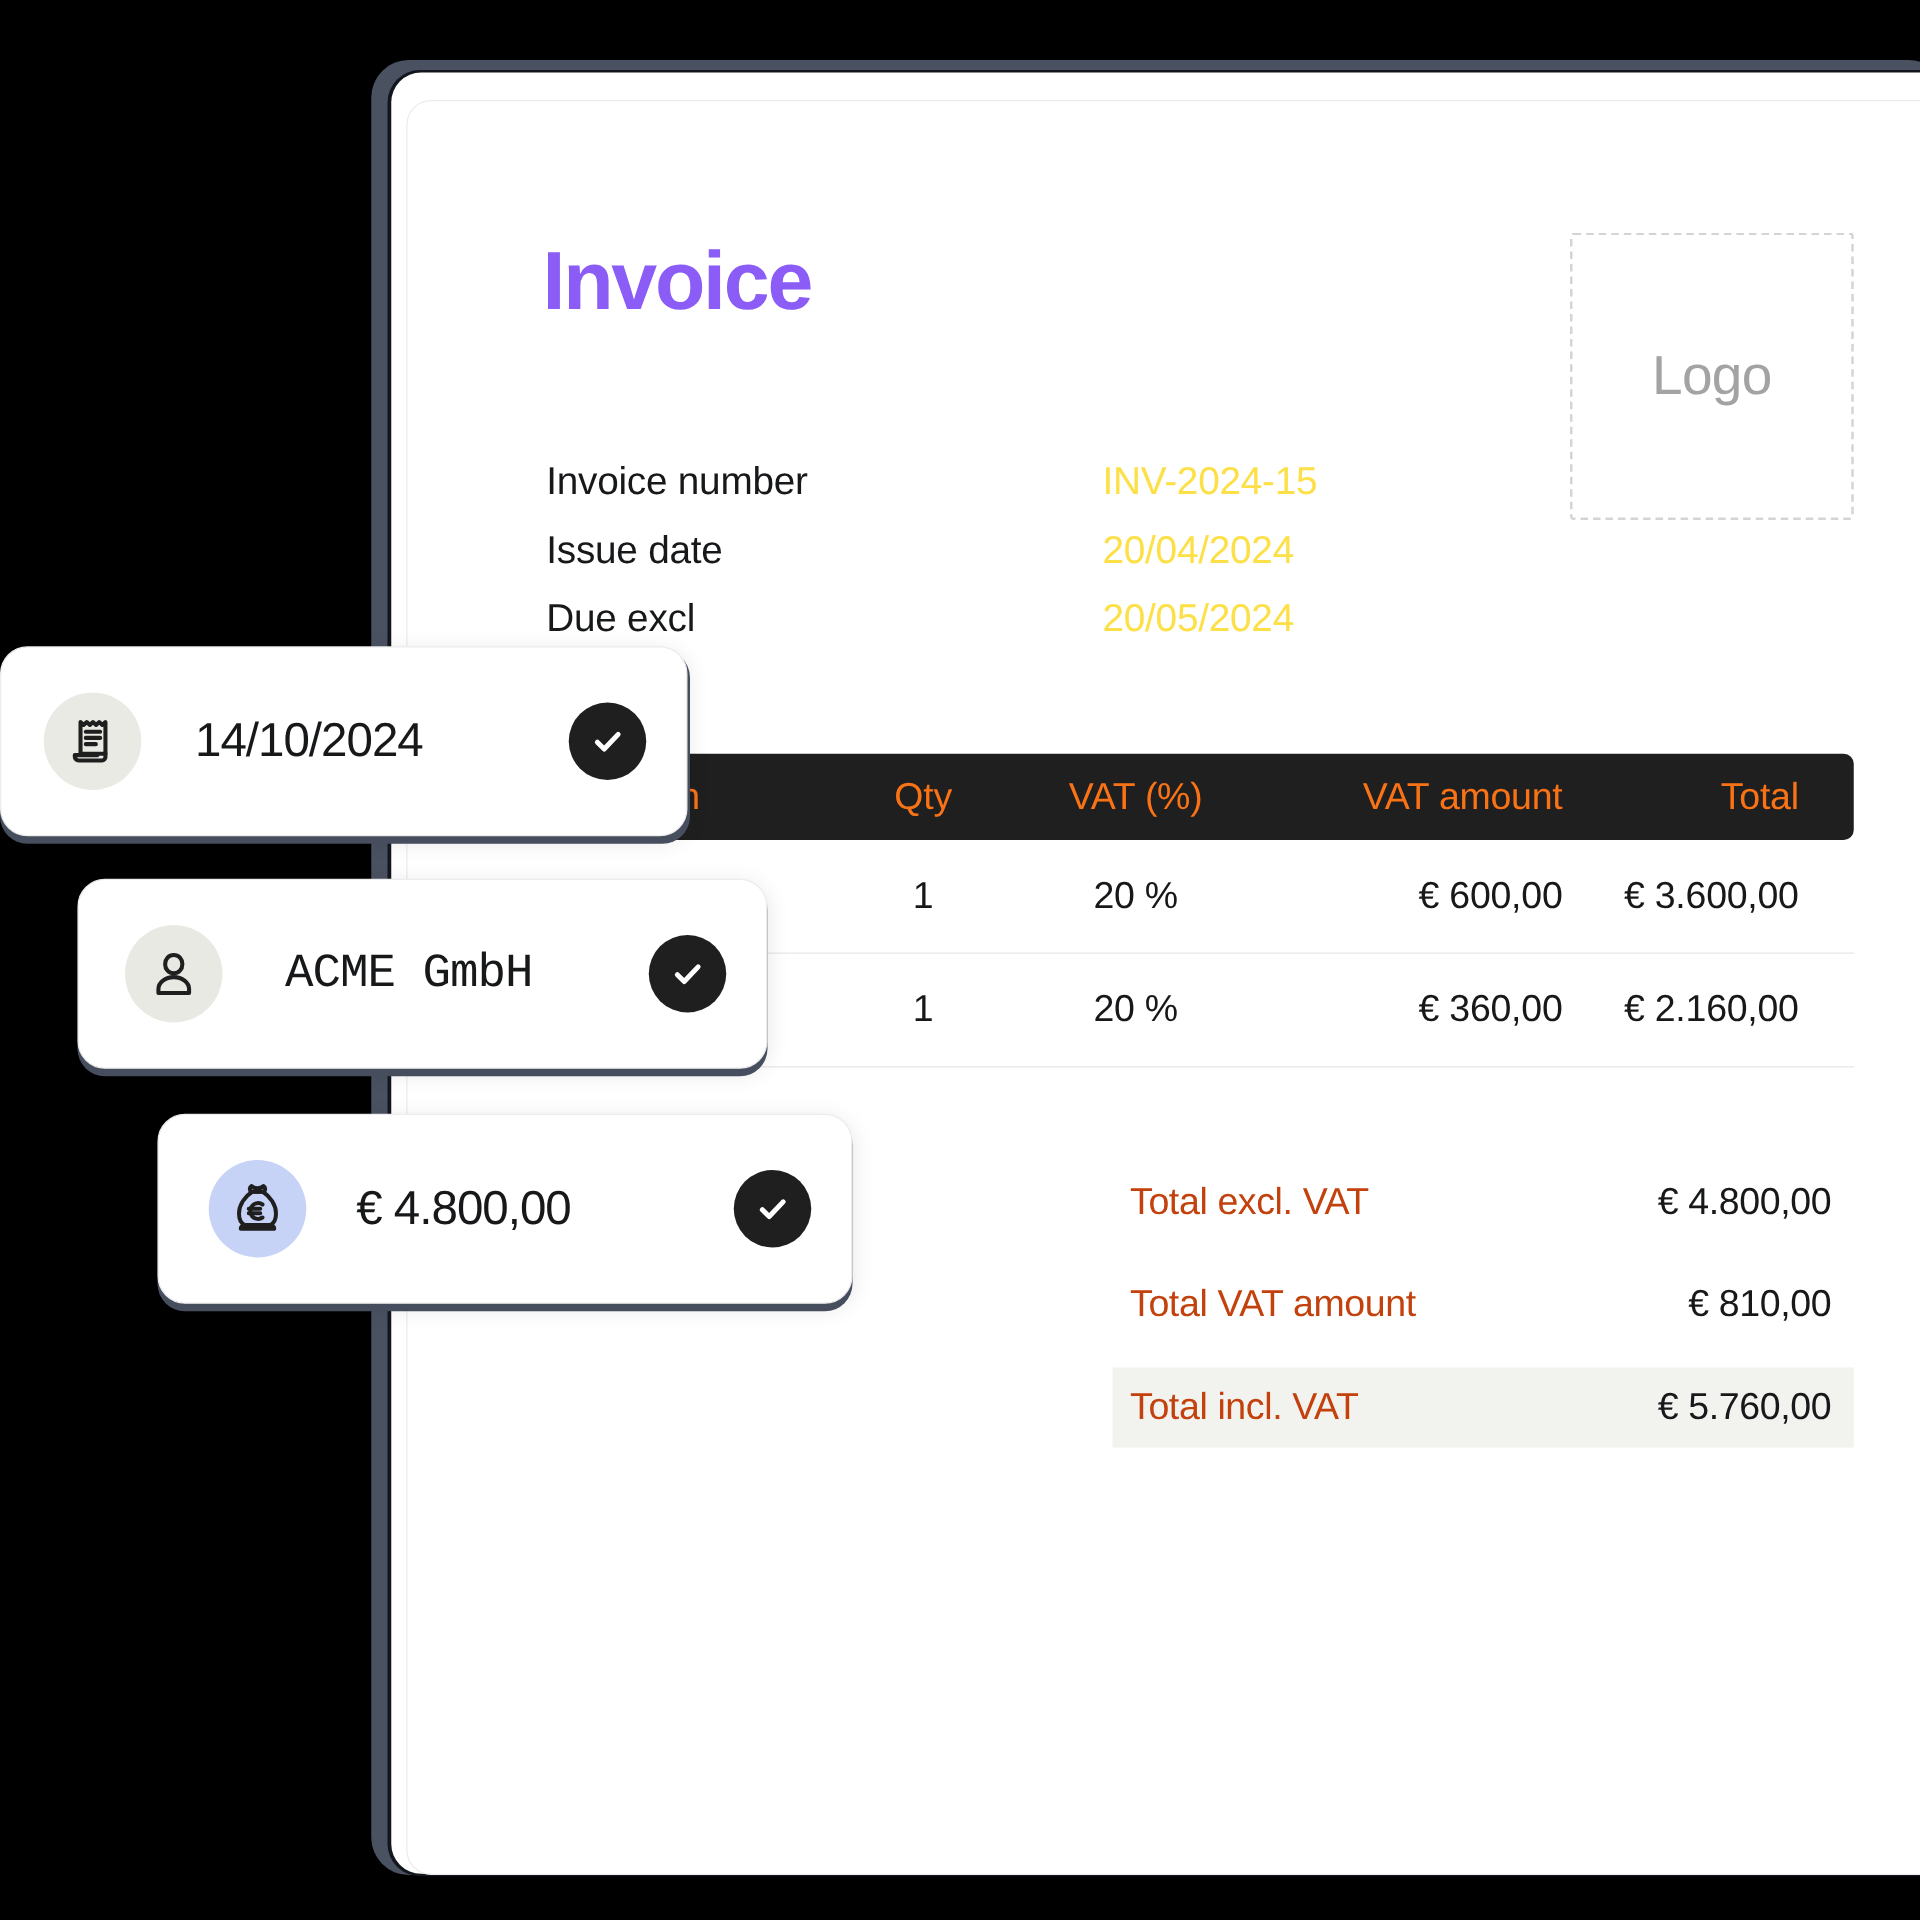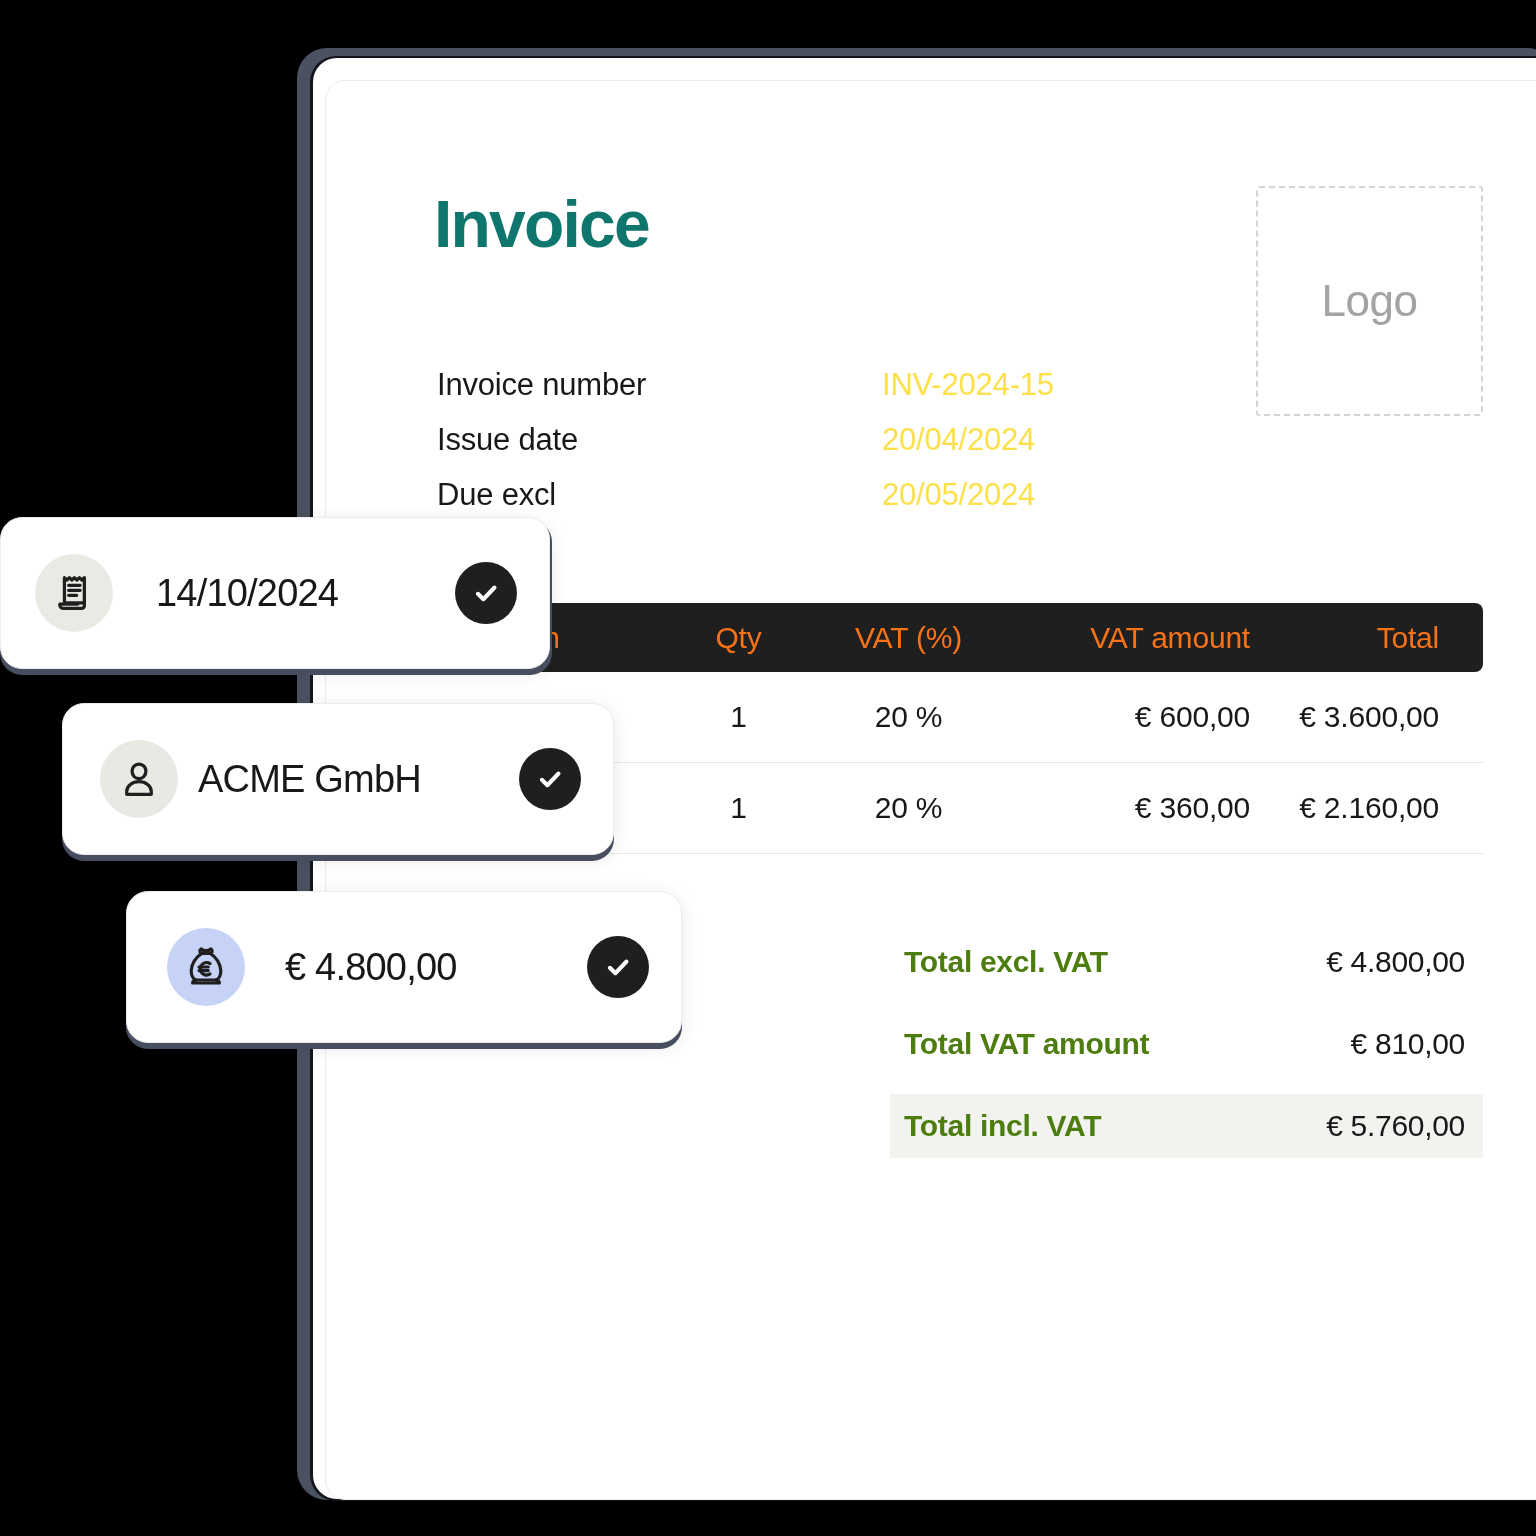--- a/index.html
+++ b/index.html
@@ -61,21 +61,21 @@
   }
 
   
   .invoice-title {
     position: absolute;
     left: 434px;
     top: 191px;
     font-size: 66px;
     font-weight: 700;
     letter-spacing: -1.8px;
-    color: #0f766e;
+    color: #8b5cf6;
     line-height: 1;
   }
 
   .logo-box {
     position: absolute;
     left: 1256px;
     top: 186px;
     width: 227px;
     height: 230px;
     border: 2px dashed #d4d4d4;
@@ -168,22 +168,22 @@
     display: flex;
     align-items: center;
     height: 64px;
     padding: 0 18px 0 14px;
     font-size: 30px;
     letter-spacing: -0.3px;
   }
   .total-row + .total-row { margin-top: 18px; }
   .total-row .t-label {
     flex: 1;
-    font-weight: 700;
-    color: #4d7c0f;
+    font-weight: 400;
+    color: #c2410c;
   }
   .total-row .t-value {
     color: #17181a;
     text-align: right;
   }
   .total-row.highlight {
     background: #f2f2ef;
   }
 
   
@@ -228,21 +228,21 @@
   }
 
   
   #card1-shadow { left: 0px;  top: 520px; width: 552px; height: 155px; }
   #card1 { left: 0px;  top: 517px;  width: 550px; height: 152px; padding: 0 32px 0 34px; }
   #card1 .fc-label { margin-left: 43px; }
 
   
   #card2-shadow { left: 62px; top: 706px; width: 552px; height: 155px; }
   #card2 { left: 62px;  top: 703px;  width: 552px; height: 152px; padding: 0 32px 0 37px; }
-  #card2 .fc-label { margin-left: 20px; }
+  #card2 .fc-label { margin-left: 50px; font-family: Liberation Mono, monospace; }
 
   
   #card3-shadow { left: 126px; top: 894px; width: 556px; height: 155px; }
   #card3 { left: 126px; top: 891px;  width: 556px; height: 152px; padding: 0 32px 0 40px; }
   #card3 .fc-label { margin-left: 40px; }
 </style>
 </head>
 <body>
 
 <div id="stage">

